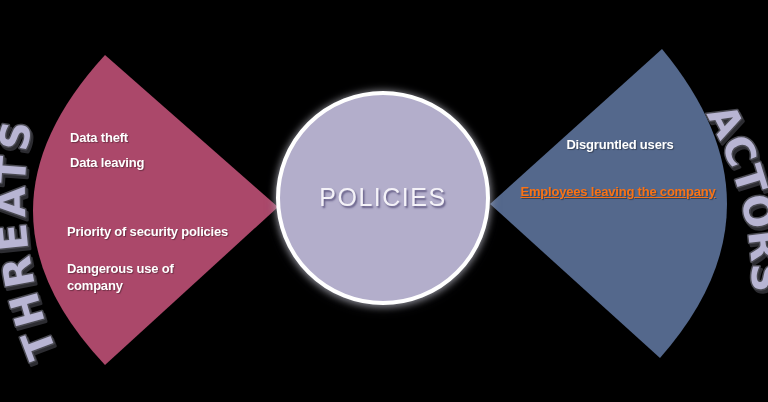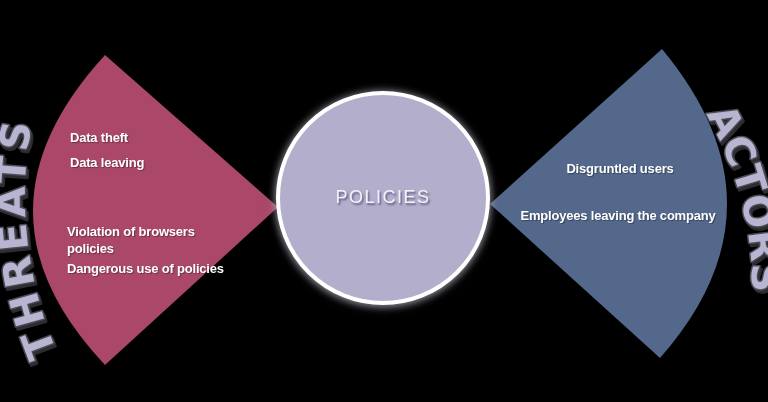--- a/index.html
+++ b/index.html
@@ -39,31 +39,31 @@
     position: absolute;
     font-family: "Liberation Sans", sans-serif;
     font-weight: bold;
     font-size: 13px;
     line-height: 17px;
     letter-spacing: -0.2px;
     white-space: nowrap;
     text-shadow: 1px 1px 1px rgba(0,0,0,0.35);
   }
   .fan-item.wrap { white-space: normal; width: 162px; }
-  .fan-item.centered { transform: translateX(-50%); text-align: center; margin-top: 24px; }
+  .fan-item.centered { transform: translateX(-50%); text-align: center; }
 
   
   .policies-label {
     position: absolute;
     left: 383px;
     top: 197px;
     transform: translate(-50%, -50%);
     font-family: "Liberation Sans", sans-serif;
     font-weight: 400;
-    font-size: 18px;
+    font-size: 25px;
     letter-spacing: 1.5px;
     white-space: nowrap;
     text-shadow: 1.5px 2px 2px rgba(72,64,110,0.75);
   }
 </style>
 </head>
 <body>
 
 <div class="stage">
 
@@ -85,19 +85,19 @@
 
     <text class="wordart wordart-actors" fill="#b8b5d3">
       <textPath href="#arc-actors" xlink:href="#arc-actors">ACTORS</textPath>
     </text>
   </svg>
 
   <div class="policies-label" style="color: rgb(244, 242, 248);">POLICIES</div>
 
   <div class="fan-item" style="left: 70px; top: 129px; color: rgb(255, 255, 255);">Data theft</div>
   <div class="fan-item" style="left: 70px; top: 154px; color: rgb(255, 255, 255);">Data leaving</div>
-  <div class="fan-item wrap" style="left: 67px; top: 223px; color: rgb(255, 255, 255);">Violation of browsers policies</div>
-  <div class="fan-item wrap" style="left: 67px; top: 260px; color: rgb(255, 255, 255);">Dangerous use of policies</div>
+  <div class="fan-item wrap" style="left: 67px; top: 223px; color: rgb(255, 255, 255);">Priority of security policies</div>
+  <div class="fan-item wrap" style="left: 67px; top: 260px; color: rgb(255, 255, 255);">Dangerous use of company</div>
 
   <div class="fan-item centered" style="left: 620px; top: 136px; color: rgb(255, 255, 255);">Disgruntled users</div>
-  <div class="fan-item centered" style="left: 618px; top: 183px; color: #ffffff;">Employees leaving the company</div>
+  <div class="fan-item centered" style="left: 618px; top: 183px; color: #f97316; text-decoration: underline;">Employees leaving the company</div>
 
 </div>
 
 </body></html>

